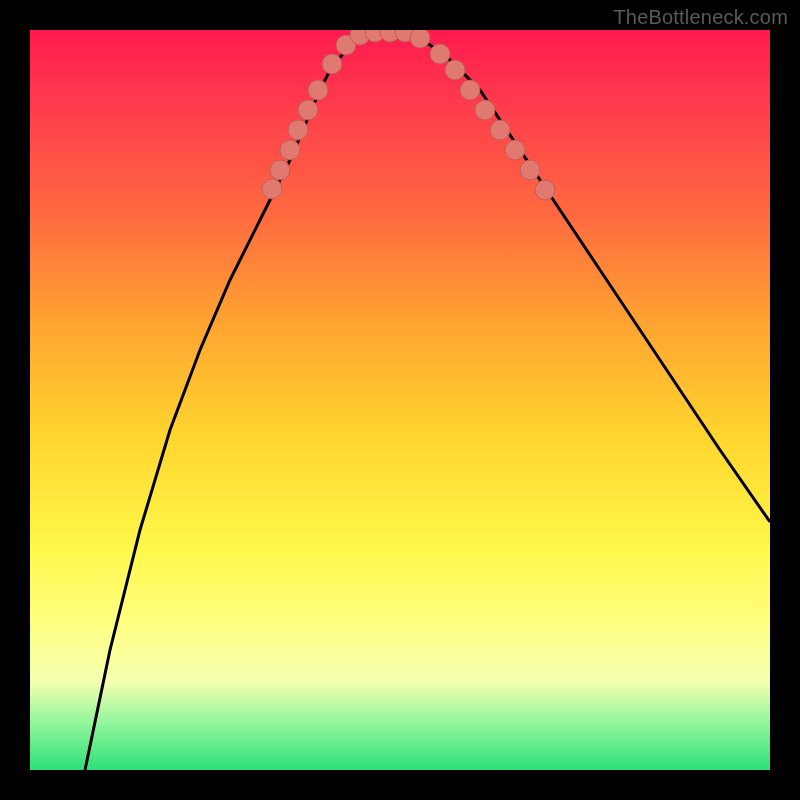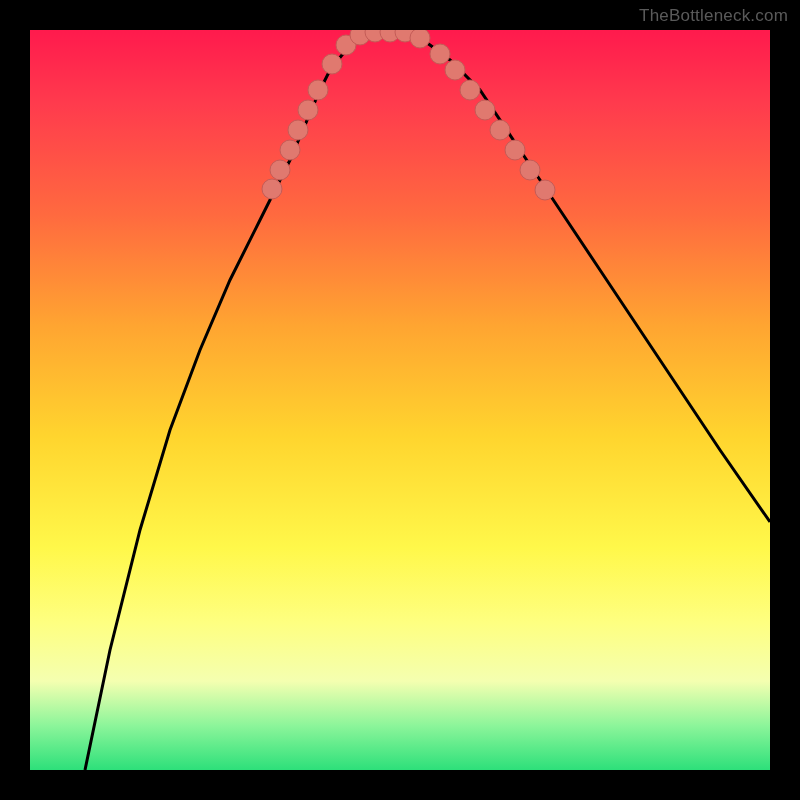--- a/index.html
+++ b/index.html
@@ -34,21 +34,21 @@
       #f4ffb0 88%,
       #8cf59a 94%,
       #2de07a 100%
     );
   }
   .watermark {
     position: absolute;
     top: 6px;
     right: 12px;
     color: #5a5a5a;
-    font-size: 17px;
+    font-size: 20px;
     font-weight: 500;
     letter-spacing: 0.2px;
     user-select: none;
   }
   svg.curve {
     position: absolute;
     inset: 0;
     width: 100%;
     height: 100%;
   }

